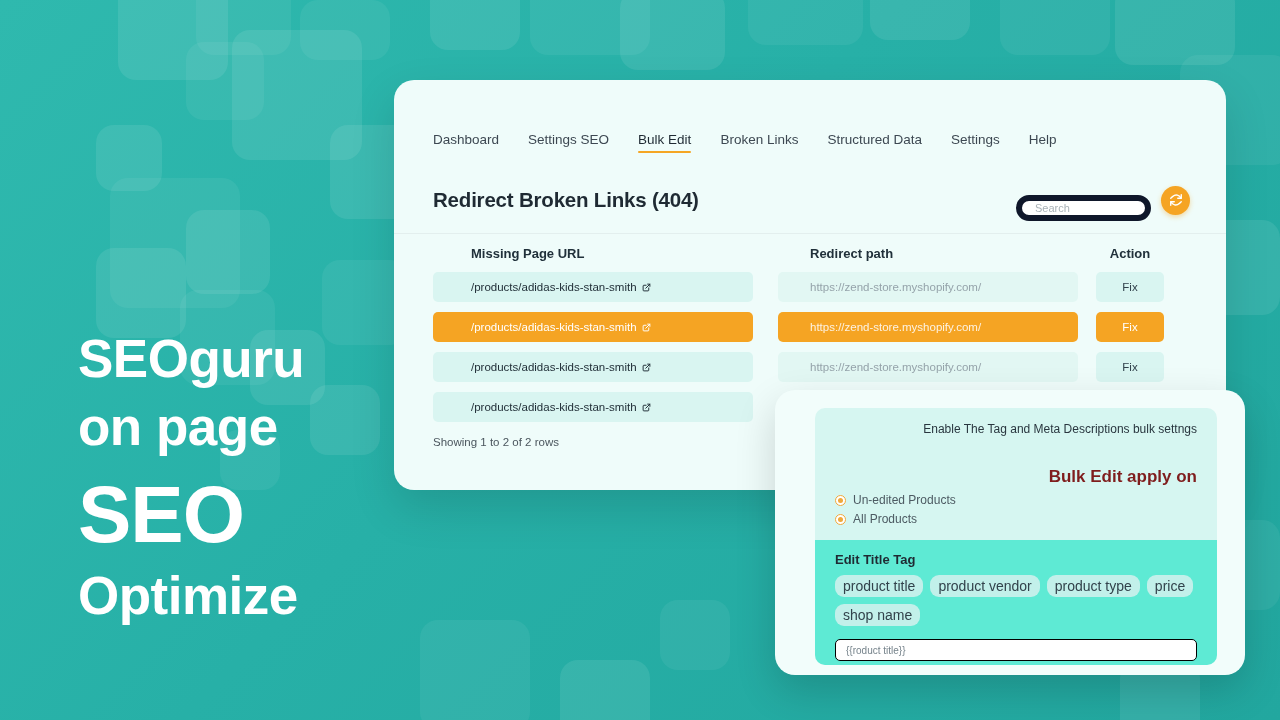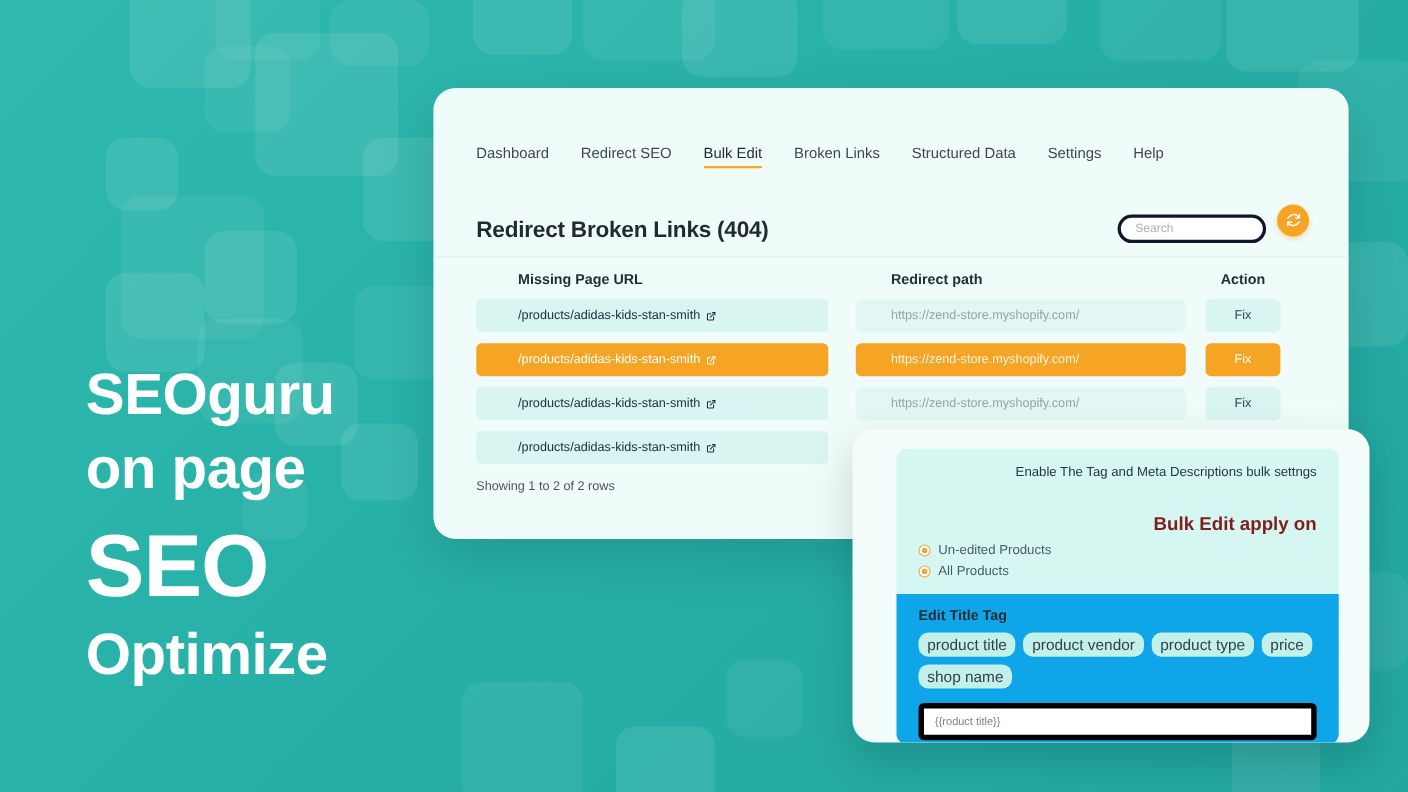--- a/index.html
+++ b/index.html
@@ -67,28 +67,28 @@
   }
   .nav-item { position: relative; padding-bottom: 6px; white-space: nowrap; cursor: pointer; }
   .nav-item.active { color: #1f2a33; }
   .nav-item.active::after {
     content: ""; position: absolute; left: 0; right: 0; bottom: 0;
     height: 2px; background: #f5a623; border-radius: 2px;
   }
 
   
   #title-row {
-    display: flex; align-items: flex-end; justify-content: space-between;
+    display: flex; align-items: center; justify-content: space-between;
     padding: 26px 36px 0 39px;
   }
   #page-title { font-size: 20.5px; font-weight: 700; color: #1f2a33; letter-spacing: -0.2px; }
   #search-wrap { display: flex; align-items: center; gap: 10px; }
   #search-input {
     width: 135px; height: 26px;
-    border: 3px solid #0f172a; border-radius: 14px;
+    border: 6px solid #0f172a; border-radius: 14px;
     background: #ffffff;
     font-size: 11px; color: #49525a;
     padding: 0 13px;
     font-family: "Liberation Sans", sans-serif;
     outline: none;
     margin-top: 16px;
   }
   #search-input::placeholder { color: #a9b2b8; }
   #refresh-btn {
     width: 29px; height: 29px; border-radius: 50%;
@@ -175,34 +175,34 @@
     border: 1px solid #f0a83c;
     background: #fff;
     display: flex; align-items: center; justify-content: center;
     flex: none; cursor: pointer;
   }
   .radio::after { content: ""; width: 5px; height: 5px; border-radius: 50%; background: #f0a83c; }
   .radio-label { font-size: 12px; color: #4c5a62; }
 
   #title-sect {
     margin-top: 14px;
-    background: #0ea5e9;
+    background: #5eead4;
     border-radius: 0 0 10px 10px;
     padding: 12px 20px 4px 20px;
   }
   #edit-title-label { font-size: 13px; font-weight: 700; color: #1f2a33; margin-bottom: 8px; }
   #chips { display: flex; gap: 7px; flex-wrap: wrap; }
   .chip {
     background: #c2f0ea; color: #32424b;
     font-size: 14px; border-radius: 9px;
     padding: 3px 8px; cursor: pointer; white-space: nowrap;
   }
   #tag-input {
-    margin-top: 13px; width: 100%; height: 34px;
-    background: #ffffff; border: 5px solid #000000; border-radius: 5px;
+    margin-top: 13px; width: 100%; height: 22px;
+    background: #ffffff; border: 1px solid #000000; border-radius: 5px;
     font-size: 10px; color: #76838b; padding: 0 10px;
     font-family: "Liberation Sans", sans-serif; outline: none;
   }
 </style>
 </head>
 <body>
 
 <div id="bg">
   <div class="sq" style="left:118px; top:-30px; width:110px; height:110px;"></div>
   <div class="sq b" style="left:196px; top:-40px; width:95px; height:95px;"></div>
@@ -239,21 +239,21 @@
   <div class="l1">SEOguru</div>
   <div class="l2">on page</div>
   <div class="l3">SEO</div>
   <div class="l4">Optimize</div>
 </div>
 
 <div id="app-card">
 
   <div id="nav">
     <div class="nav-item">Dashboard</div>
-    <div class="nav-item">Redirect SEO</div>
+    <div class="nav-item">Settings SEO</div>
     <div class="nav-item active">Bulk Edit</div>
     <div class="nav-item">Broken Links</div>
     <div class="nav-item">Structured Data</div>
     <div class="nav-item">Settings</div>
     <div class="nav-item">Help</div>
   </div>
 
   <div id="title-row">
     <div id="page-title">Redirect Broken Links (404)</div>
     <div id="search-wrap">

